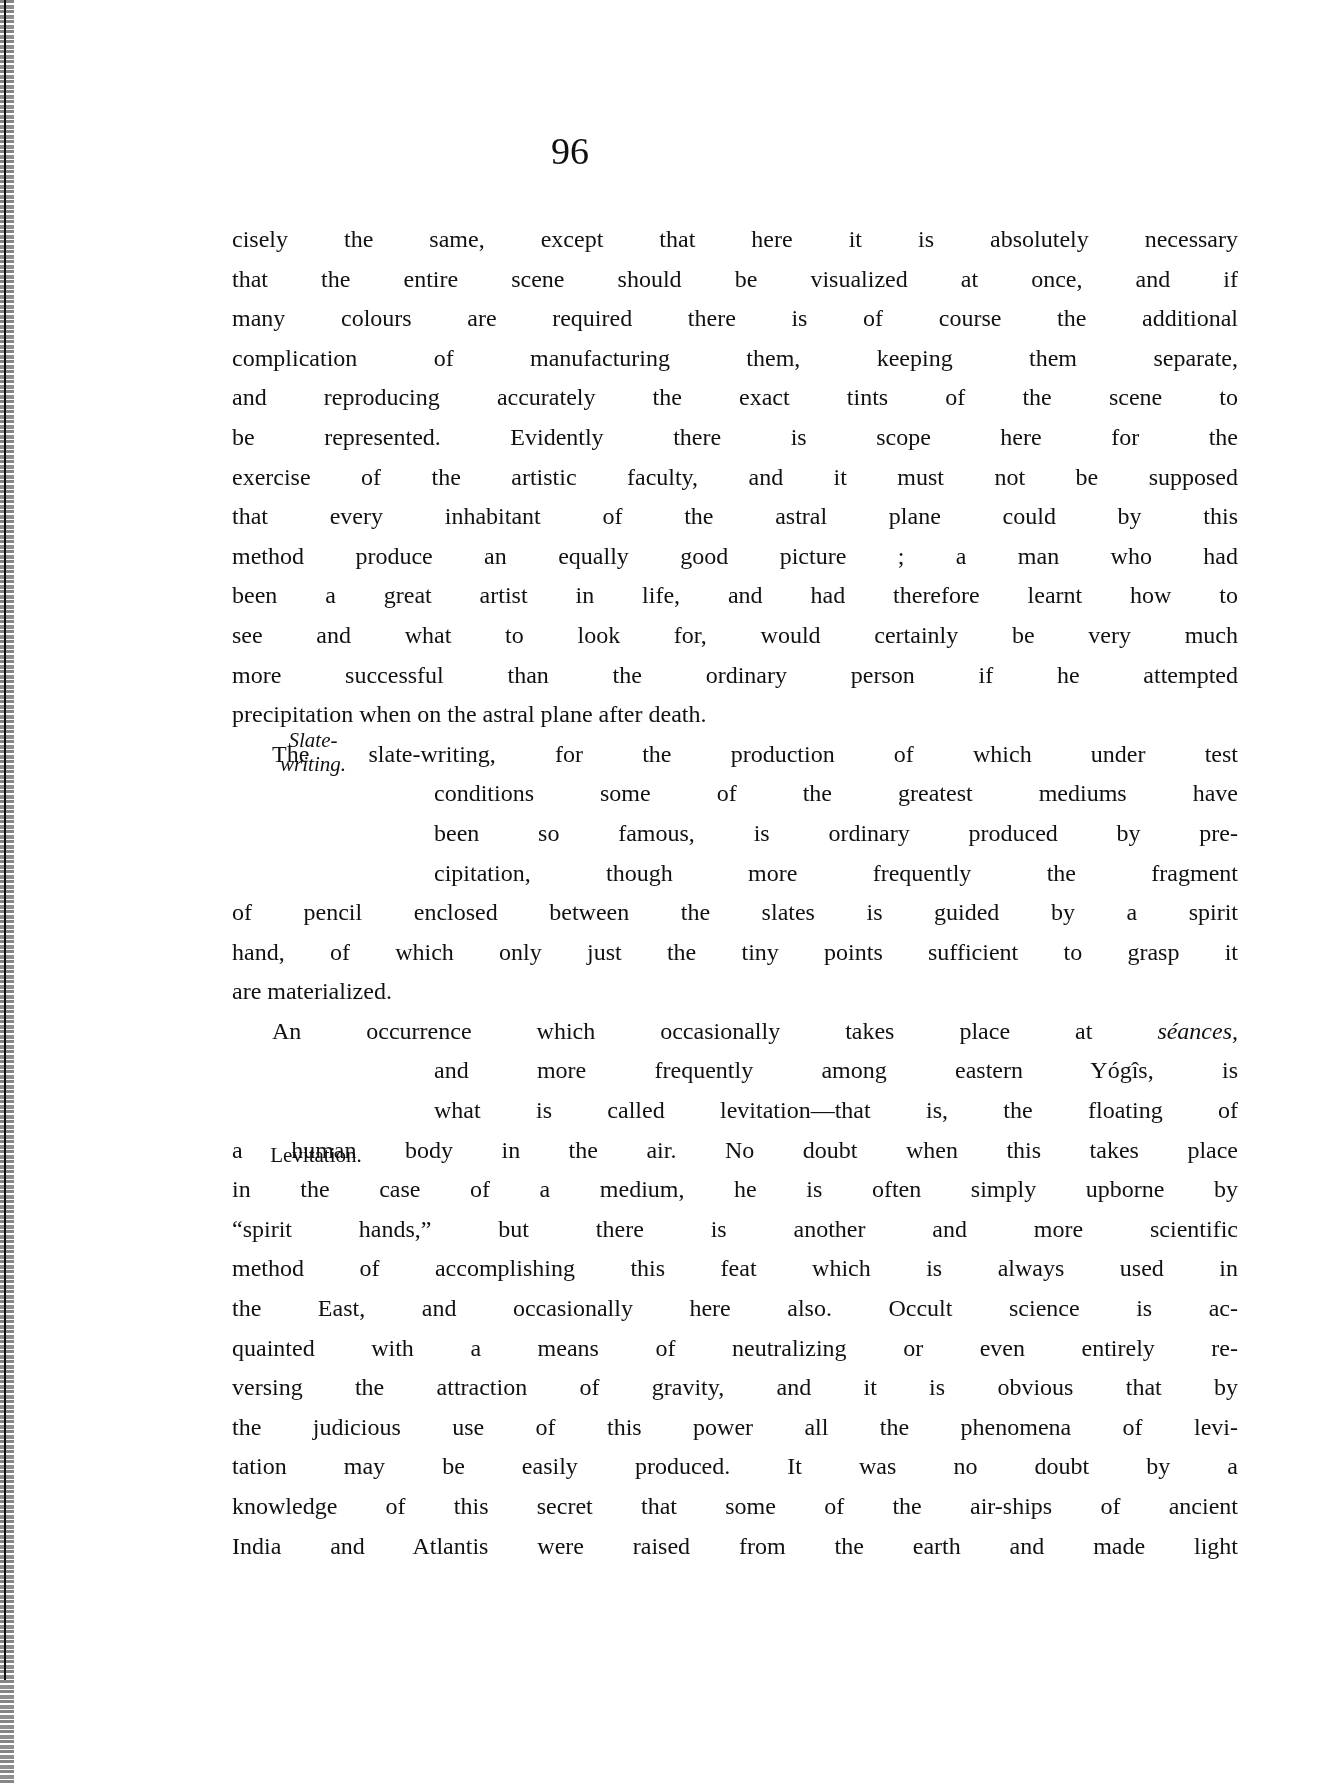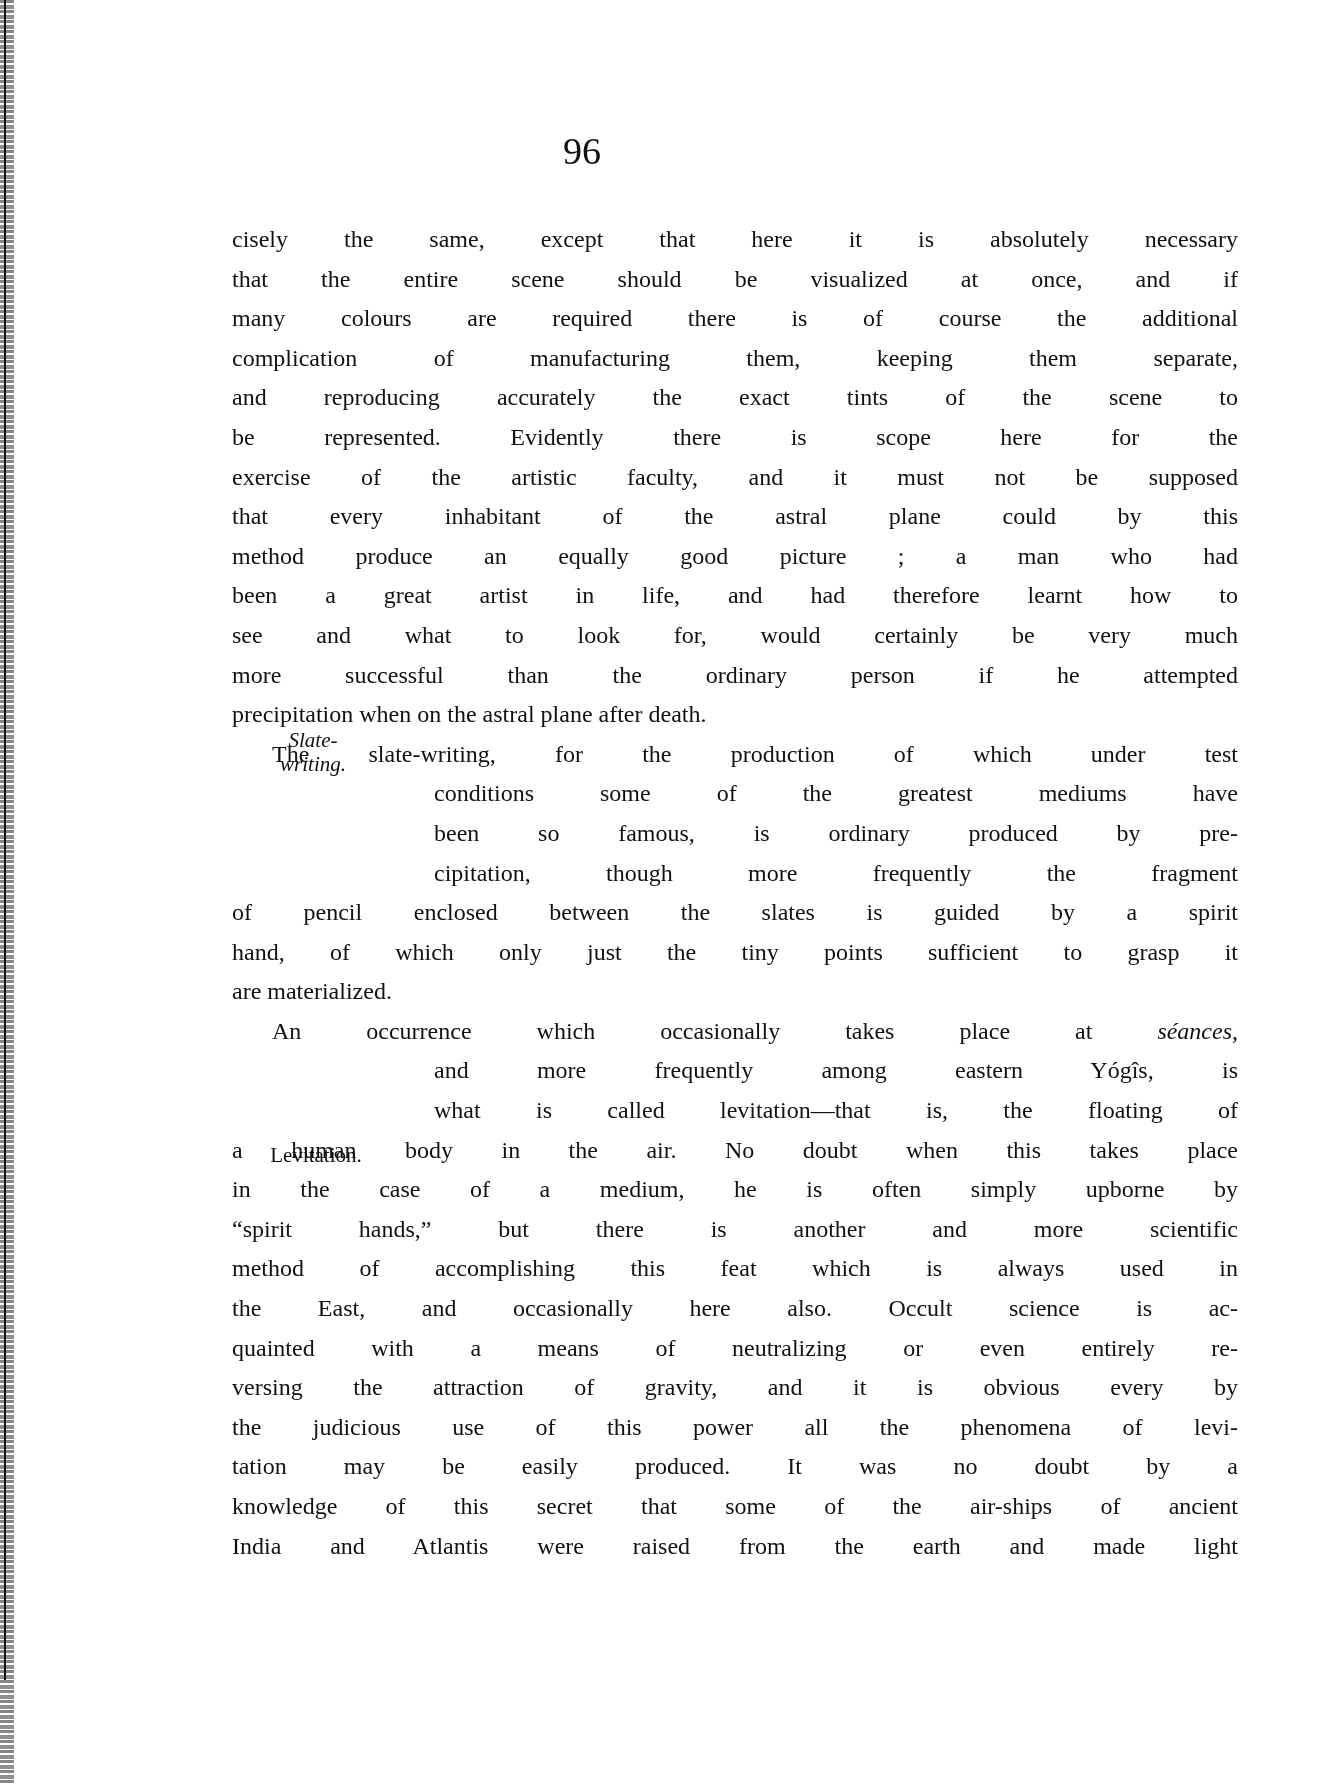--- a/index.html
+++ b/index.html
@@ -7,21 +7,21 @@
     width: 1324px; height: 1784px; position: relative; overflow: hidden;
     font-family: "Liberation Serif", "DejaVu Serif", serif; color: #111;
   }
   .edge {
     position: absolute; left: 0; top: 0; width: 14px; height: 1784px;
     background: repeating-linear-gradient(180deg, #222 0 3px, #fff 3px 5px, #333 5px 9px, #fff 9px 10px);
     opacity: 0.55;
   }
   .edge-line { position: absolute; left: 4px; top: 0; width: 2px; height: 1680px; background: #111; }
   .page-number {
-    position: absolute; top: 132px; left: 12px; width: 1140px; text-align: center;
+    position: absolute; top: 132px; left: 0; width: 1140px; text-align: center;
     font-size: 38px; line-height: 1;
   }
   .body-text {
     position: absolute; left: 232px; top: 220px; width: 1006px;
   }
   .line {
     display: block; height: 39.6px; line-height: 39.6px; font-size: 24px;
     white-space: nowrap; text-align: justify; text-align-last: justify;
   }
   .line.last { text-align-last: left; }
@@ -69,18 +69,18 @@
   <span class="line last">are materialized.</span>
   <span class="line indent"><span>An occurrence which occasionally takes place at</span> <em>séances,</em></span>
   <span class="line hang">and more frequently among eastern Yógîs, is</span>
   <span class="line hang">what is called levitation—that is, the floating of</span>
   <span class="line">a human body in the air.  No doubt when this takes place</span>
   <span class="line">in the case of a medium, he is often simply upborne by</span>
   <span class="line">“spirit hands,” but there is another and more scientific</span>
   <span class="line">method of accomplishing this feat which is always used in</span>
   <span class="line">the East, and occasionally here also.  Occult science is ac-</span>
   <span class="line">quainted with a means of neutralizing or even entirely re-</span>
-  <span class="line">versing the attraction of gravity, and it is obvious every by</span>
+  <span class="line">versing the attraction of gravity, and it is obvious that by</span>
   <span class="line">the judicious use of this power all the phenomena of levi-</span>
   <span class="line">tation may be easily produced.  It was no doubt by a</span>
   <span class="line">knowledge of this secret that some of the air-ships of ancient</span>
   <span class="line">India and Atlantis were raised from the earth and made light</span>
 </div>
 
 </body></html>

